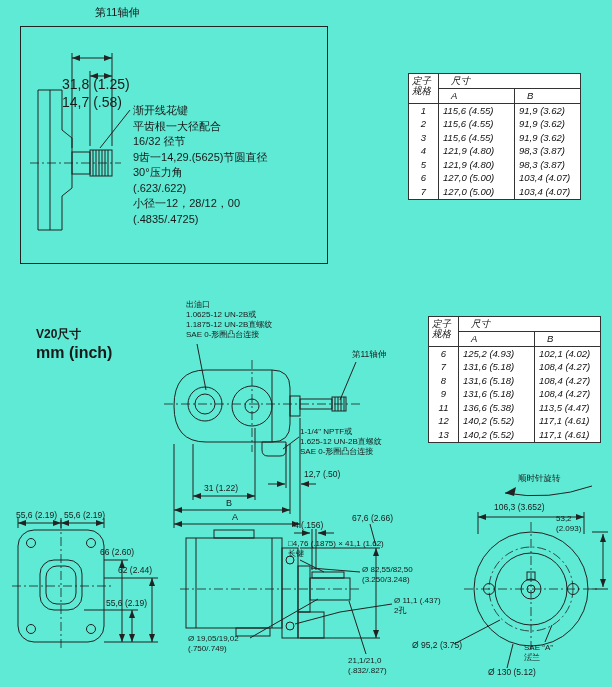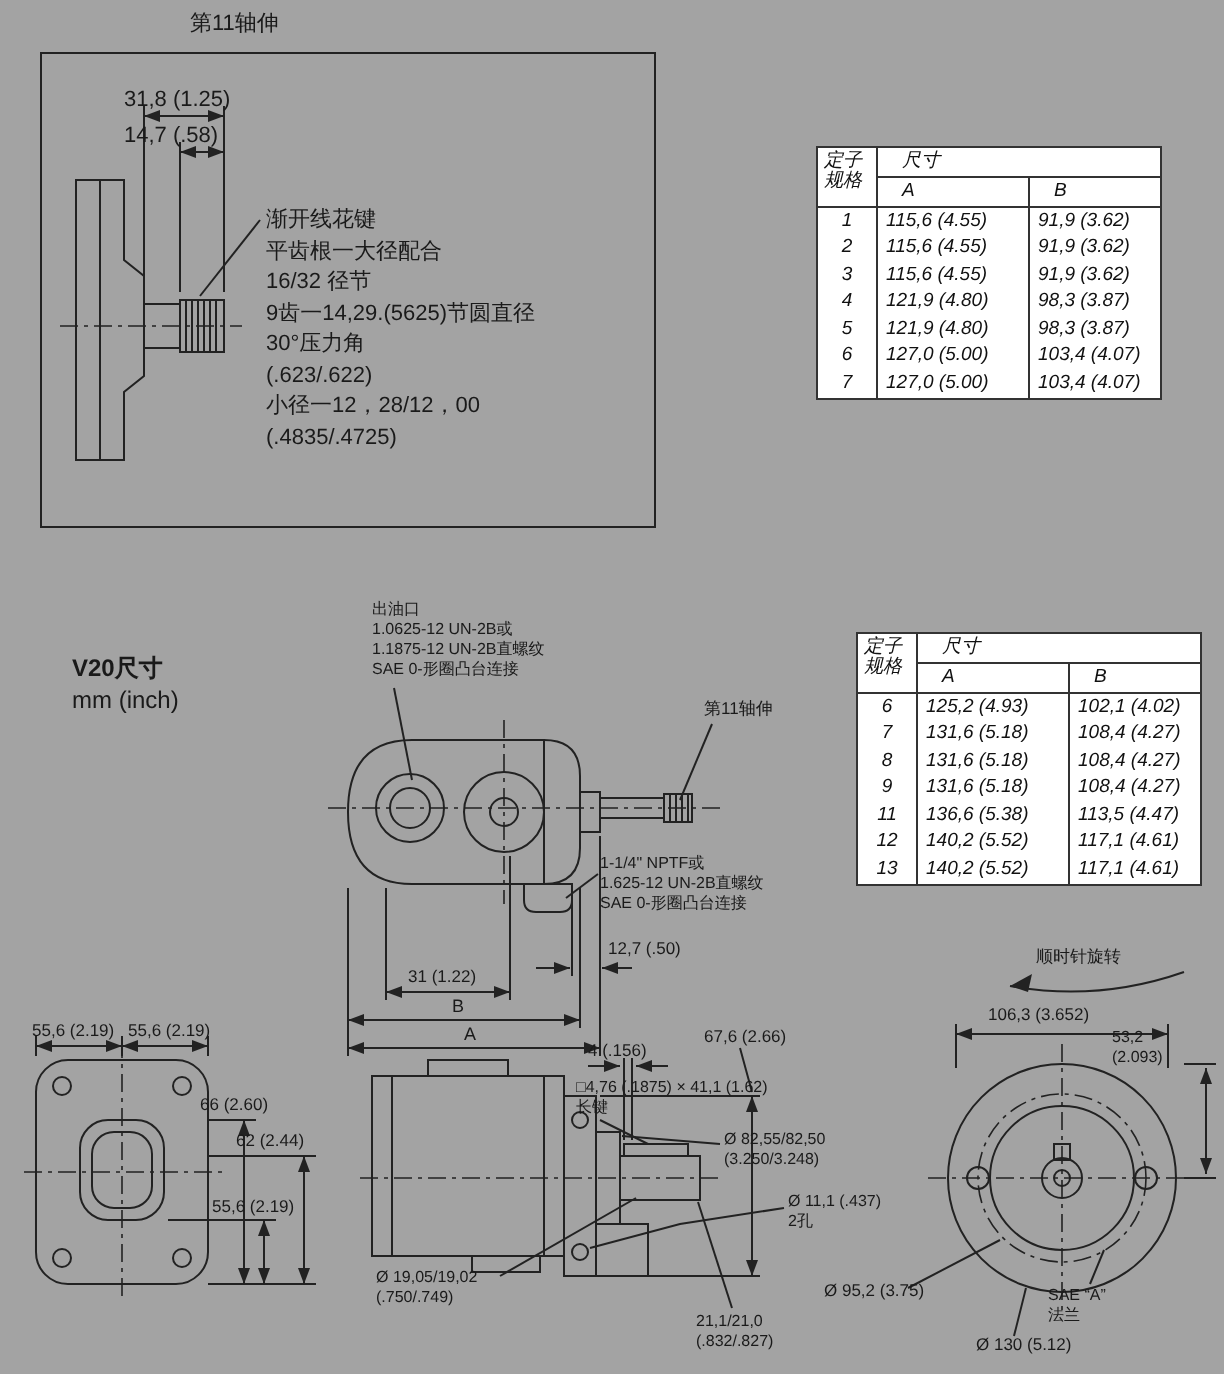--- a/index.html
+++ b/index.html
@@ -1,27 +1,27 @@
 <!DOCTYPE html>
 <html><head>
 <meta charset="utf-8">
 <style>
   * { margin:0; padding:0; box-sizing:border-box; }
   html,body { background:#e9e9e9; }
   body { font-family:"Liberation Sans","DejaVu Sans",sans-serif; }
-  .canvas { position:relative; width:612px; height:687px; background:#a3a3a3; overflow:hidden; margin:0 auto; }
+  .canvas { position:relative; width:612px; height:687px; background:#5eead4; overflow:hidden; margin:0 auto; }
   .art { position:absolute; left:0; top:0; }
   .lbl { position:absolute; white-space:nowrap; color:#1a1a1a; line-height:1.15; }
   .t8  { font-size:8px; }
   .t85 { font-size:8.5px; }
   .t9  { font-size:9px; }
-  .t10 { font-size:11px; }
+  .t10 { font-size:14px;margin-top:32px; }
   .t11 { font-size:11px; }
   .v20t { font-size:12px; font-weight:bold; }
-  .v20u { font-size:12px; font-weight:normal; }
+  .v20u { font-size:16px; font-weight:bold; }
   .notes { line-height:15.5px; }
   .nb { line-height:10px; }
   .box { position:absolute; left:20px; top:26px; width:308px; height:238px; border:1.5px solid #222; background:transparent; }
   .dt { position:absolute; border-collapse:collapse; border:1.5px solid #333; font-size:9.5px; color:#111; background:#fff;font-style:italic; }
   .dt th { border:1px solid #333; font-weight:normal; text-align:left; padding:2px 12px; line-height:10px; vertical-align:top; }
   .dt td { border-left:1px solid #333; border-right:1px solid #333; padding:1.5px 4px; line-height:10.5px; }
   .dt td.col0 { text-align:center; }
   .dt th.spec { width:30px; padding:2px 3px; }
   .dt th.a { width:76px; }
   .dt th.b { width:66px; }

